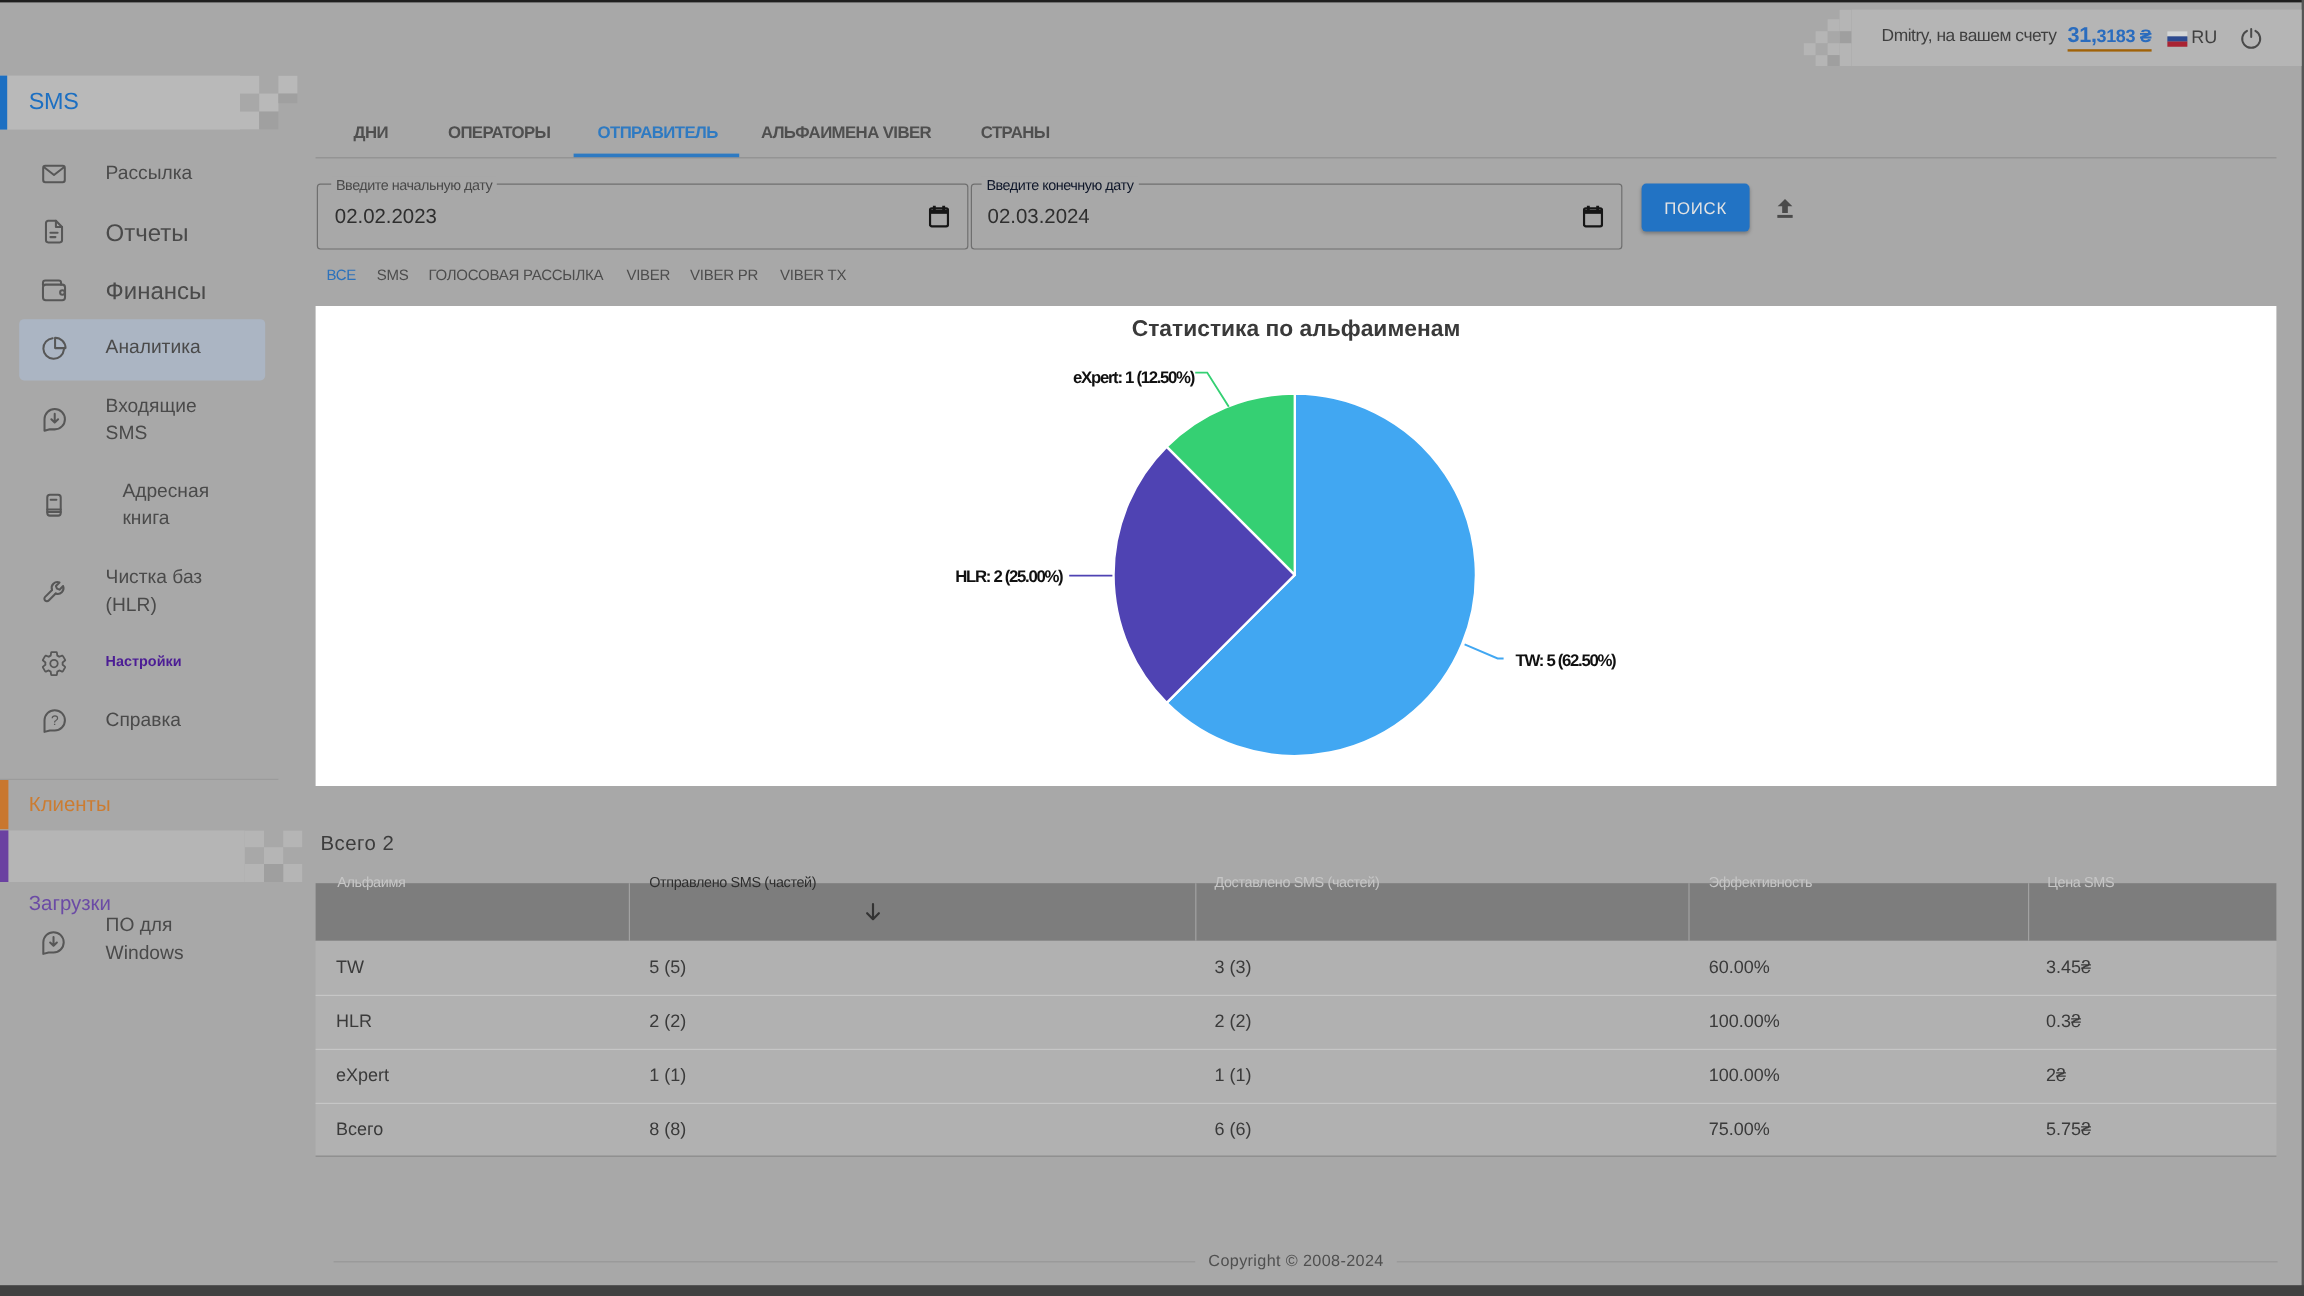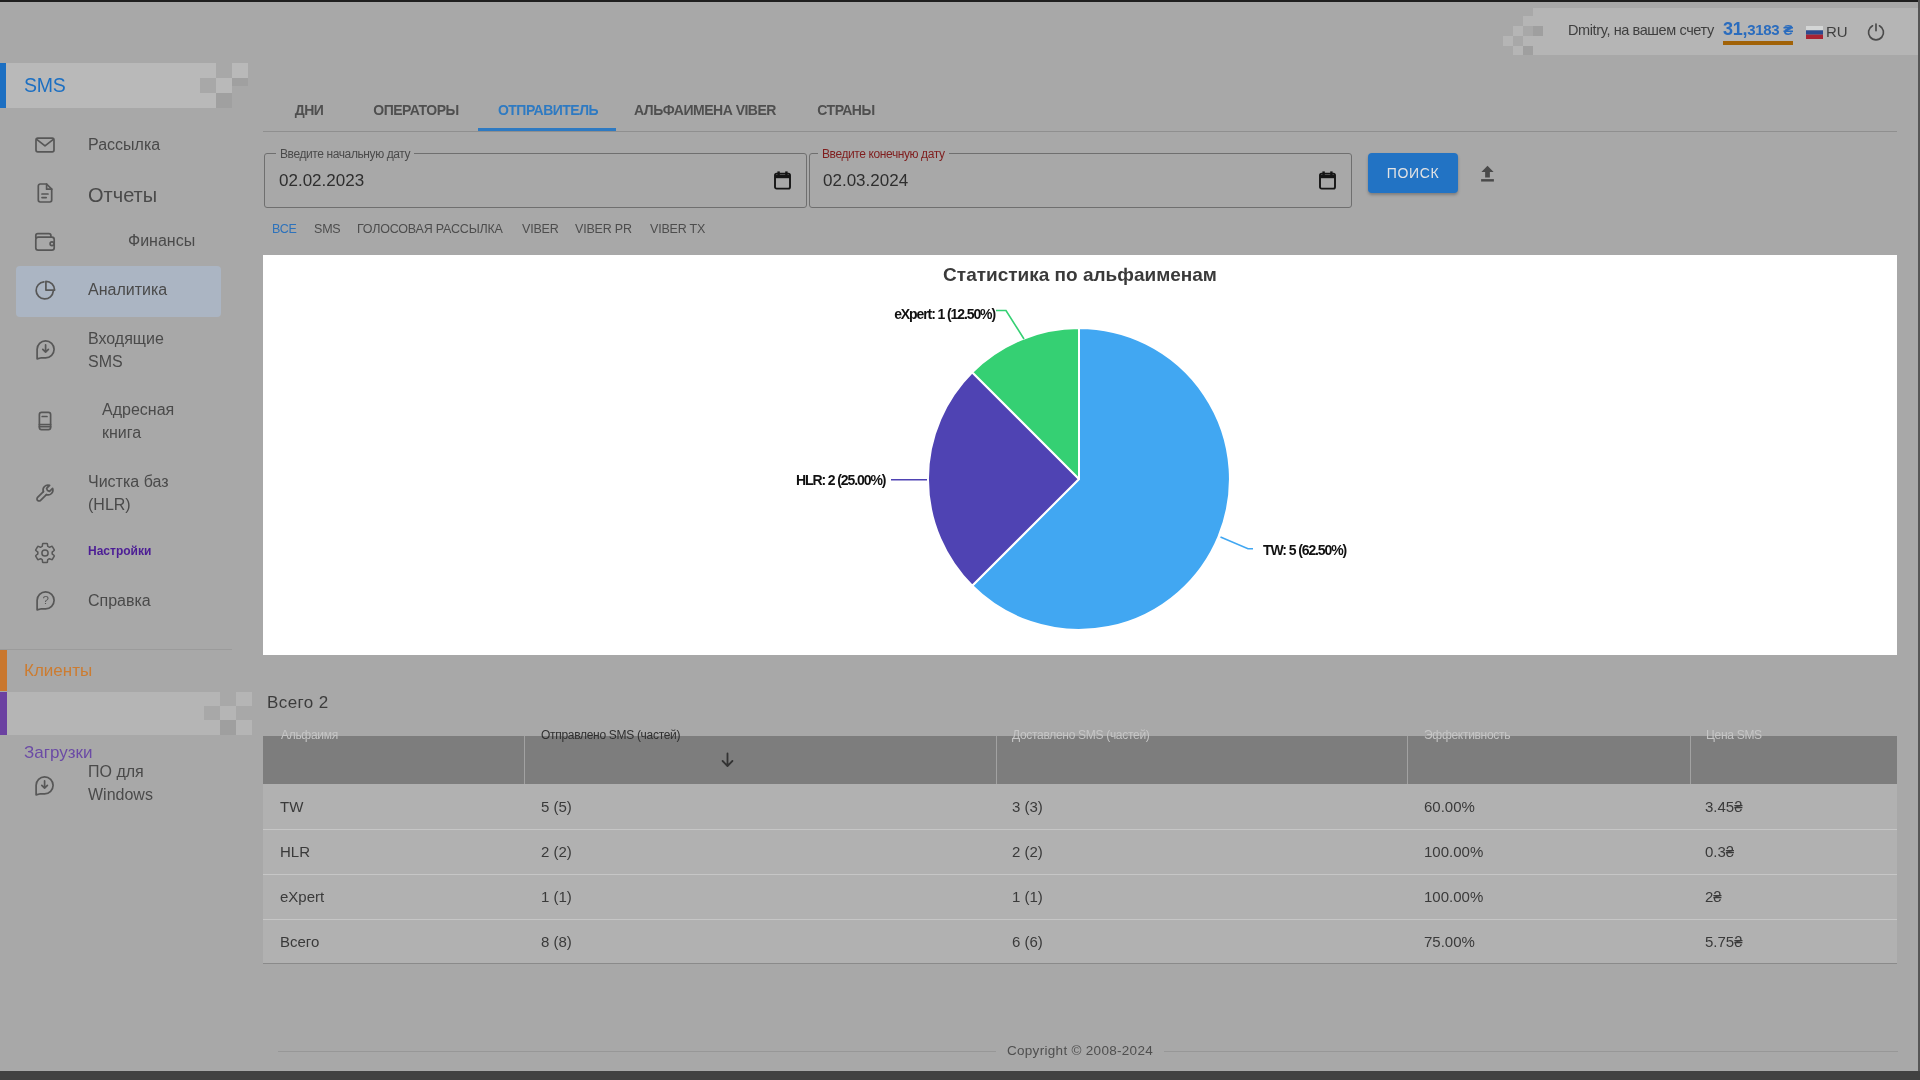--- a/index.html
+++ b/index.html
@@ -25,21 +25,21 @@
     <rect x="10" y="18" width="10" height="10"></rect>
       <rect x="10" y="38" width="10" height="9"></rect>
     <rect x="0" y="28" width="10" height="10"></rect>
   </g>
   <g fill="#9f9f9f">
       <rect x="30" y="18" width="10" height="10"></rect>
       <rect x="20" y="38" width="10" height="9"></rect>
     </g>
 </svg>
 <div class="txt" style="left:1568px;top:22px;font-size:14.5px;letter-spacing:-0.4px;color:#3f3f3f;">Dmitry, на вашем счету</div>
-<div class="txt" style="left:1723px;top:19px;color:#2a6cbe;font-weight:bold;border-bottom:4px solid #a16207;padding-bottom:1px;">
+<div class="txt" style="left:1723px;top:19px;color:#2a6cbe;font-weight:bold;border-bottom:2px solid #a16207;padding-bottom:1px;">
   <span style="font-size:18px;letter-spacing:-0.3px;">31,</span><span style="font-size:15px;letter-spacing:-0.3px;">3183 ₴</span>
 </div>
 <svg class="abs" style="left:1806px;top:26px;" width="17" height="13">
   <rect width="17" height="4.4" y="0" fill="#d4d6d6"></rect>
     <rect width="17" height="4.4" y="4.3" fill="#2c4a8f"></rect>
     <rect width="17" height="4.6" y="8.6" fill="#a92333"></rect>
 </svg>
 <div class="txt" style="left:1826px;top:23px;font-size:15px;color:#3f3f3f;">RU</div>
 <svg class="abs" style="left:1866px;top:22px;" width="20" height="20" viewBox="0 0 24 24" fill="none" stroke="#4a4a4a" stroke-width="2" stroke-linecap="round">
   <path d="M7.8 4.5a9 9 0 1 0 8.4 0"></path>
@@ -103,21 +103,21 @@
 <svg class="abs" style="left:33px;top:589px;" width="24" height="24" viewBox="0 0 24 24" fill="none" stroke="#575757" stroke-width="1.7" stroke-linejoin="round" stroke-linecap="round">
   <path d="M4.1 20.9 V11.3 A8.5 8.5 0 1 1 12.6 19.8 H8.5 Z"></path>
   <text x="12.7" y="15.4" text-anchor="middle" font-family="Liberation Sans" font-size="11.5" fill="#575757" stroke="none">?</text>
 </svg>
 <svg class="abs" style="left:32px;top:774px;" width="24" height="24" viewBox="0 0 24 24" fill="none" stroke="#575757" stroke-width="1.7" stroke-linejoin="round" stroke-linecap="round">
   <path d="M4.1 20.9 V11.3 A8.5 8.5 0 1 1 12.6 19.8 H8.5 Z"></path>
   <path d="M12.6 6.9 V14.1 M9.8 11.4 L12.6 14.2 L15.4 11.4"></path>
 </svg>
 <div class="txt" style="left:88px;top:136px;font-size:16px;color:#4a4a4a;">Рассылка</div>
 <div class="txt" style="left:88px;top:184px;font-size:20px;color:#4a4a4a;">Отчеты</div>
-<div class="txt" style="left:88px;top:232px;font-size:16px;color:#4a4a4a;margin-left:40px;">Финансы</div>
+<div class="txt" style="left:88px;top:232px;font-size:20px;color:#4a4a4a;">Финансы</div>
 <div class="txt" style="left:88px;top:281px;font-size:16px;color:#4a4a4a;">Аналитика</div>
 <div class="txt" style="left:88px;top:327px;font-size:16px;line-height:23px;color:#4a4a4a;">Входящие<br>SMS</div>
 <div class="txt" style="left:88px;top:398px;font-size:16px;line-height:23px;color:#4a4a4a;margin-left:14px;">Адресная<br>книга</div>
 <div class="txt" style="left:88px;top:470px;font-size:16px;line-height:23px;color:#4a4a4a;">Чистка баз<br>(HLR)</div>
 <div class="txt" style="left:88px;top:544px;font-size:12px;color:#4c1d95;font-weight:bold;">Настройки</div>
 <div class="txt" style="left:88px;top:592px;font-size:16px;color:#4a4a4a;">Справка</div>
 <div class="txt" style="left:88px;top:760px;font-size:16px;line-height:23px;color:#4a4a4a;">ПО для<br>Windows</div>
 
 <div class="abs" style="left:0;top:649px;width:232px;height:1px;background:#9b9b9b;"></div>
 
@@ -151,21 +151,21 @@
 <div class="abs" style="left:264px;top:153px;width:543px;height:55px;border:1px solid #6f6f6f;border-radius:3px;box-sizing:border-box;"></div>
 <div class="txt" style="left:276px;top:147px;font-size:12px;letter-spacing:-0.4px;color:#4a4a4a;background:#a8a8a8;padding:0 4px;">Введите начальную дату</div>
 <div class="txt" style="left:279px;top:171px;font-size:17px;color:#2e2e2e;">02.02.2023</div>
 <svg class="abs" style="left:774px;top:171px;" width="17" height="19" viewBox="0 0 17 19">
   <rect x="3.4" y="0.4" width="2.4" height="4" fill="#161616"></rect>
     <rect x="11.2" y="0.4" width="2.4" height="4" fill="#161616"></rect>
   <rect x="1" y="2.6" width="15" height="15" rx="1.6" fill="none" stroke="#161616" stroke-width="1.9"></rect>
   <rect x="1" y="3.8" width="15" height="3.4" fill="#161616"></rect>
 </svg>
 <div class="abs" style="left:809px;top:153px;width:543px;height:55px;border:1px solid #6f6f6f;border-radius:3px;box-sizing:border-box;"></div>
-<div class="txt" style="left:818px;top:147px;font-size:12px;letter-spacing:-0.4px;color:#7f1d1d;background:#a8a8a8;padding:0 4px;">Введите конечную дату</div>
+<div class="txt" style="left:818px;top:147px;font-size:12px;letter-spacing:-0.4px;color:#0f172a;background:#a8a8a8;padding:0 4px;">Введите конечную дату</div>
 <div class="txt" style="left:823px;top:171px;font-size:17px;color:#2e2e2e;">02.03.2024</div>
 <svg class="abs" style="left:1319px;top:171px;" width="17" height="19" viewBox="0 0 17 19">
   <rect x="3.4" y="0.4" width="2.4" height="4" fill="#161616"></rect>
     <rect x="11.2" y="0.4" width="2.4" height="4" fill="#161616"></rect>
   <rect x="1" y="2.6" width="15" height="15" rx="1.6" fill="none" stroke="#161616" stroke-width="1.9"></rect>
   <rect x="1" y="3.8" width="15" height="3.4" fill="#161616"></rect>
 </svg>
 
 <div class="abs" style="left:1368px;top:153px;width:90px;height:40px;background:#2273c4;border-radius:4px;box-shadow:0 2px 3px rgba(0,0,0,0.25);"></div>
 <div class="txt" style="left:1413px;top:165px;transform:translateX(-50%);font-size:14px;letter-spacing:0.6px;color:#e3e3e3;">ПОИСК</div>

